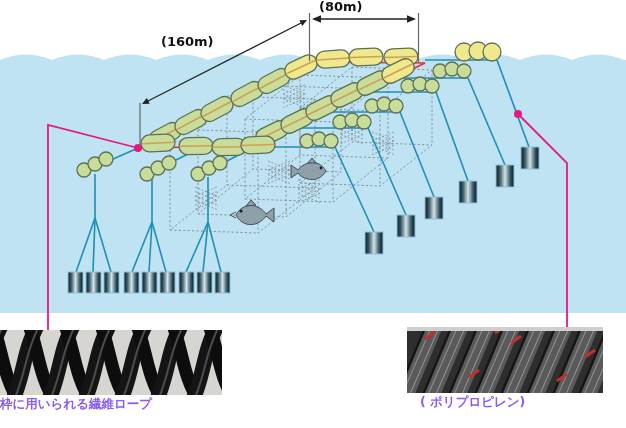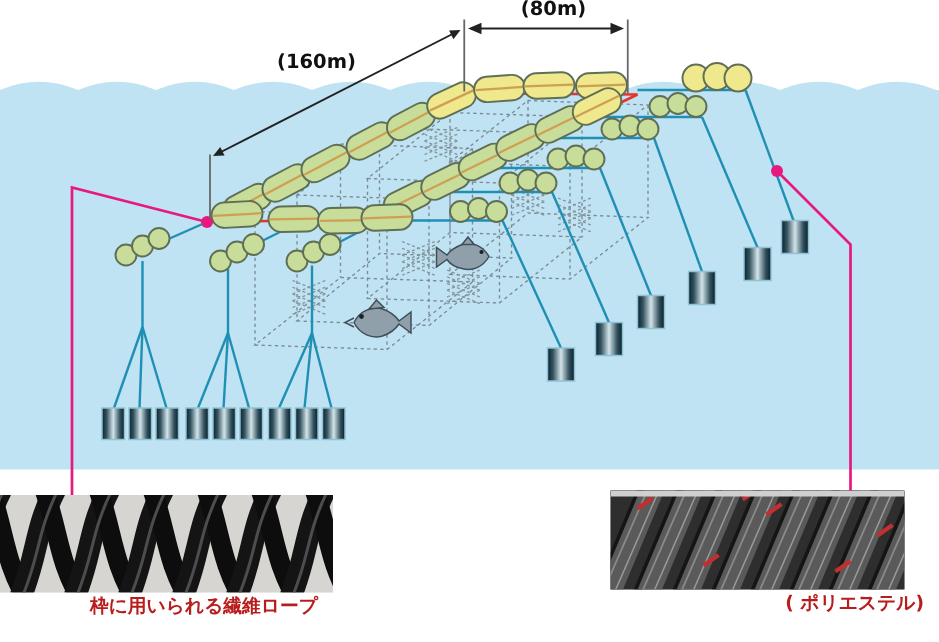--- a/index.html
+++ b/index.html
@@ -2,25 +2,25 @@
 <html><head>
 <meta charset="utf-8">
 <style>
   html,body{margin:0;padding:0;background:#ffffff;}
   #stage{position:relative;width:626px;height:428px;overflow:hidden;background:#ffffff;
          font-family:"DejaVu Sans",sans-serif;}
   #diagram-svg{position:absolute;left:0;top:0;z-index:3;}
   .photo{position:absolute;z-index:1;overflow:hidden;}
   #photo-left{left:0;top:330px;width:222px;height:65px;background:#d6d5d1;}
   #photo-right{left:407px;top:327px;width:196px;height:66px;background:#2e2e2e;}
-  .label{position:absolute;z-index:4;font-weight:bold;color:#111;text-align:center;
+  .label{position:absolute;z-index:4;font-weight:bold;color:#111;text-align:left;
          font-size:13px;line-height:14px;white-space:nowrap;}
   #label-80m{left:319px;top:0px;width:100px;}
   #label-250m{left:161px;top:35px;width:100px;}
-  .caption{position:absolute;z-index:4;font-weight:bold;color:#b91c1c;text-align:right;
+  .caption{position:absolute;z-index:4;font-weight:bold;color:#8b5cf6;text-align:left;
            font-size:12.5px;line-height:15px;}
   #caption-left{left:0;top:396px;width:212px;}
   #caption-right{left:420px;top:394px;width:196px;}
 </style>
 </head>
 <body>
 
 <div id="stage">
 
   <div id="photo-left" class="photo">
@@ -416,15 +416,15 @@
       </g>
     </svg>
 
   <div id="label-80m" class="label">(80m)</div>
   <div id="label-250m" class="label">(160m)</div>
 
   <div id="caption-left" class="caption">
     <div>枠に用いられる繊維ロープ</div>
   </div>
   <div id="caption-right" class="caption">
-    <div>( ポリエステル)</div>
+    <div>( ポリプロピレン)</div>
   </div>
 </div>
 
 </body></html>

